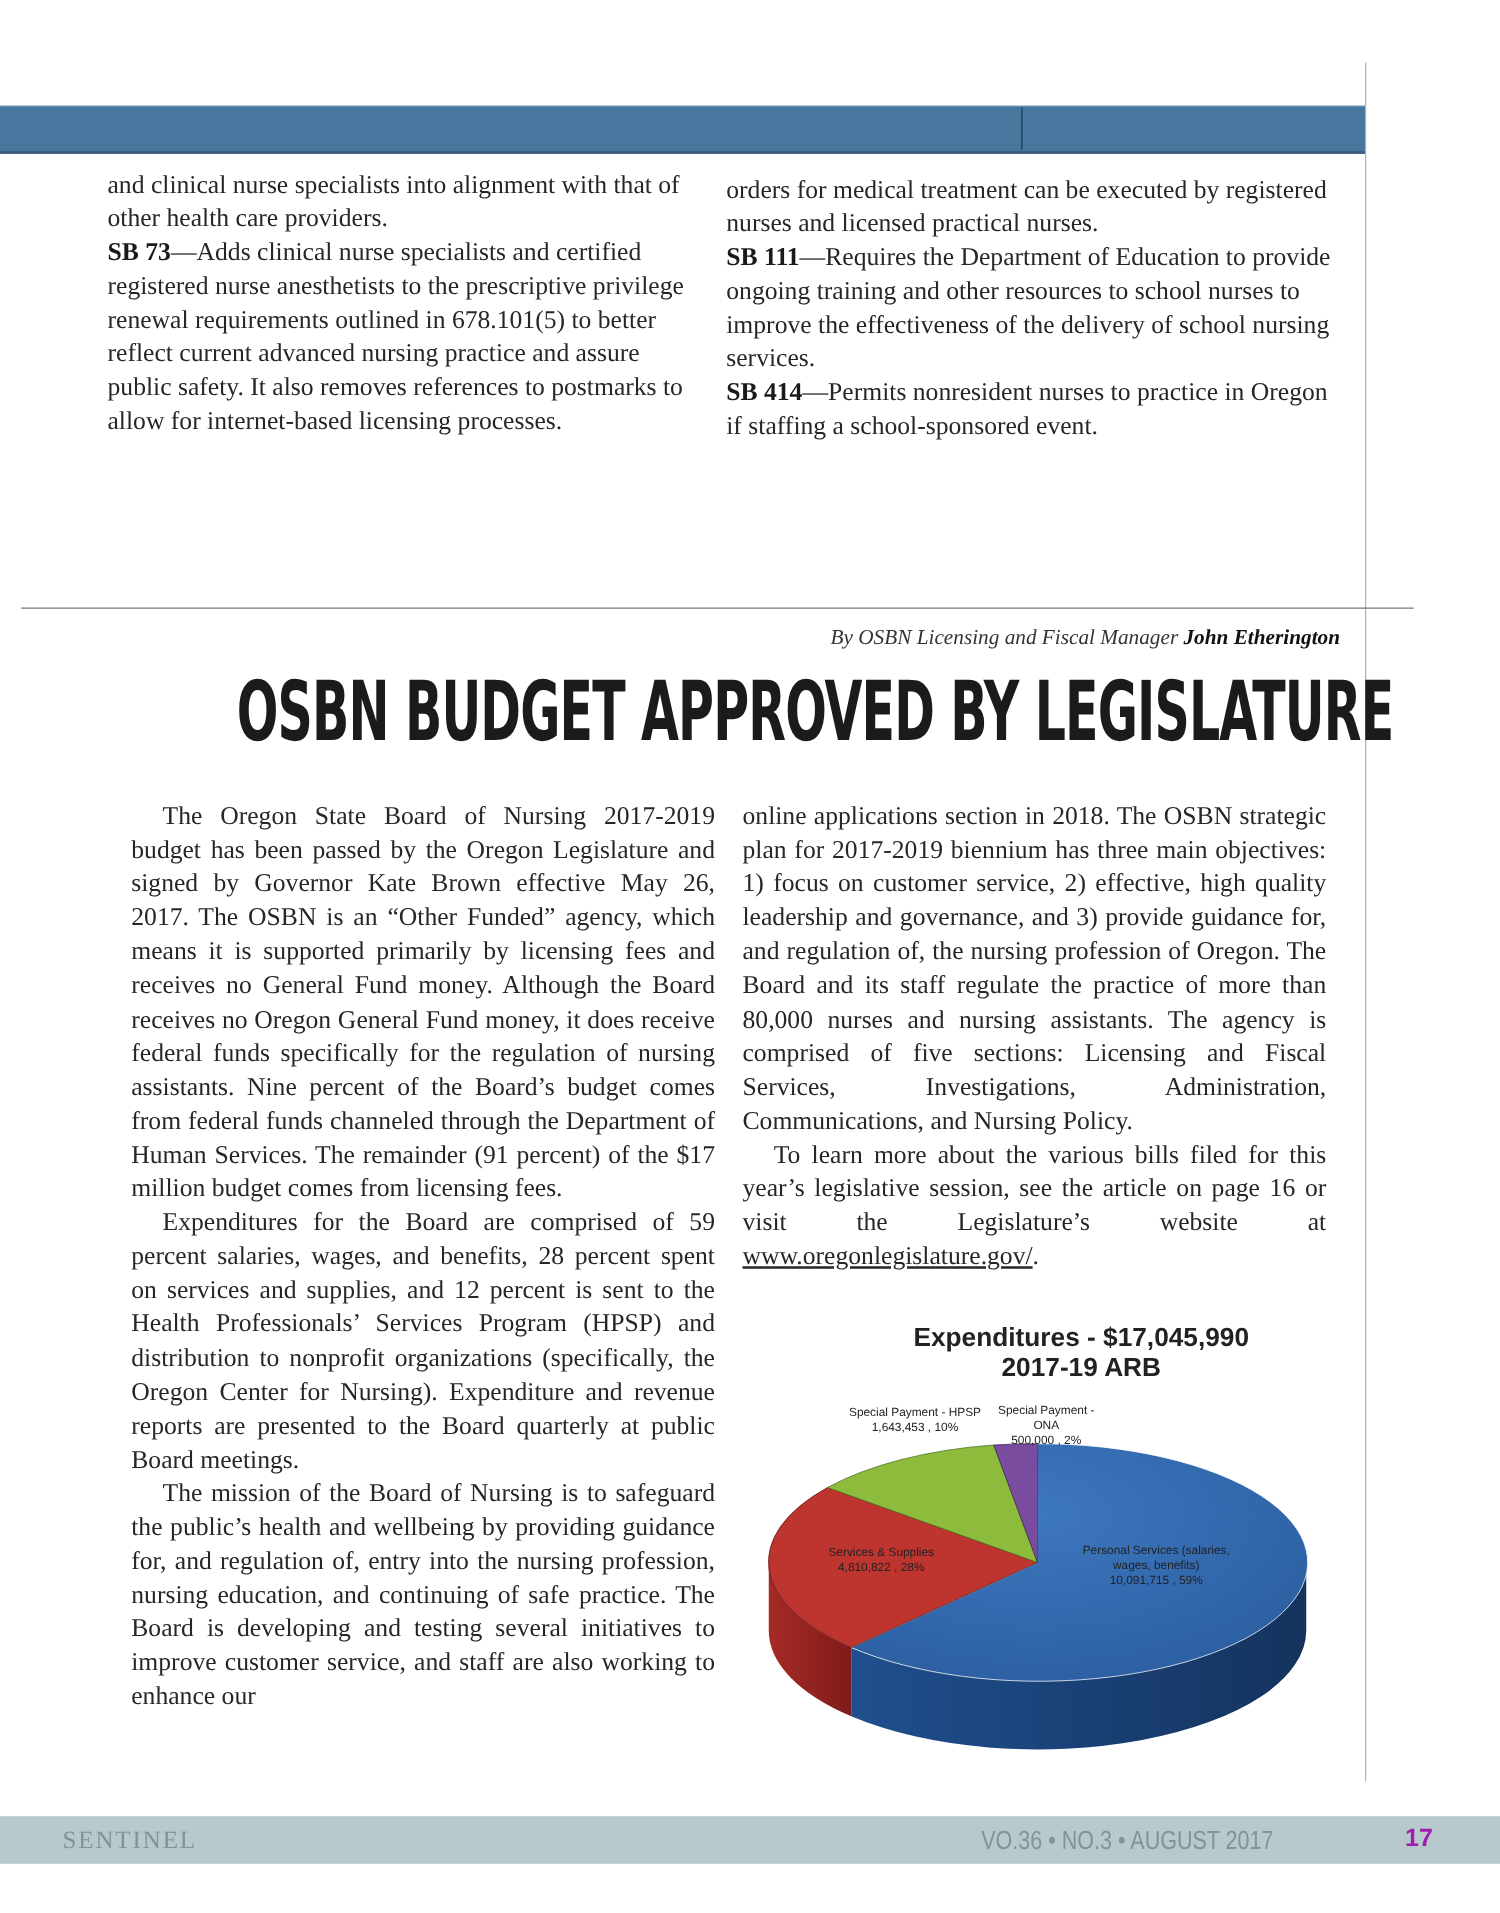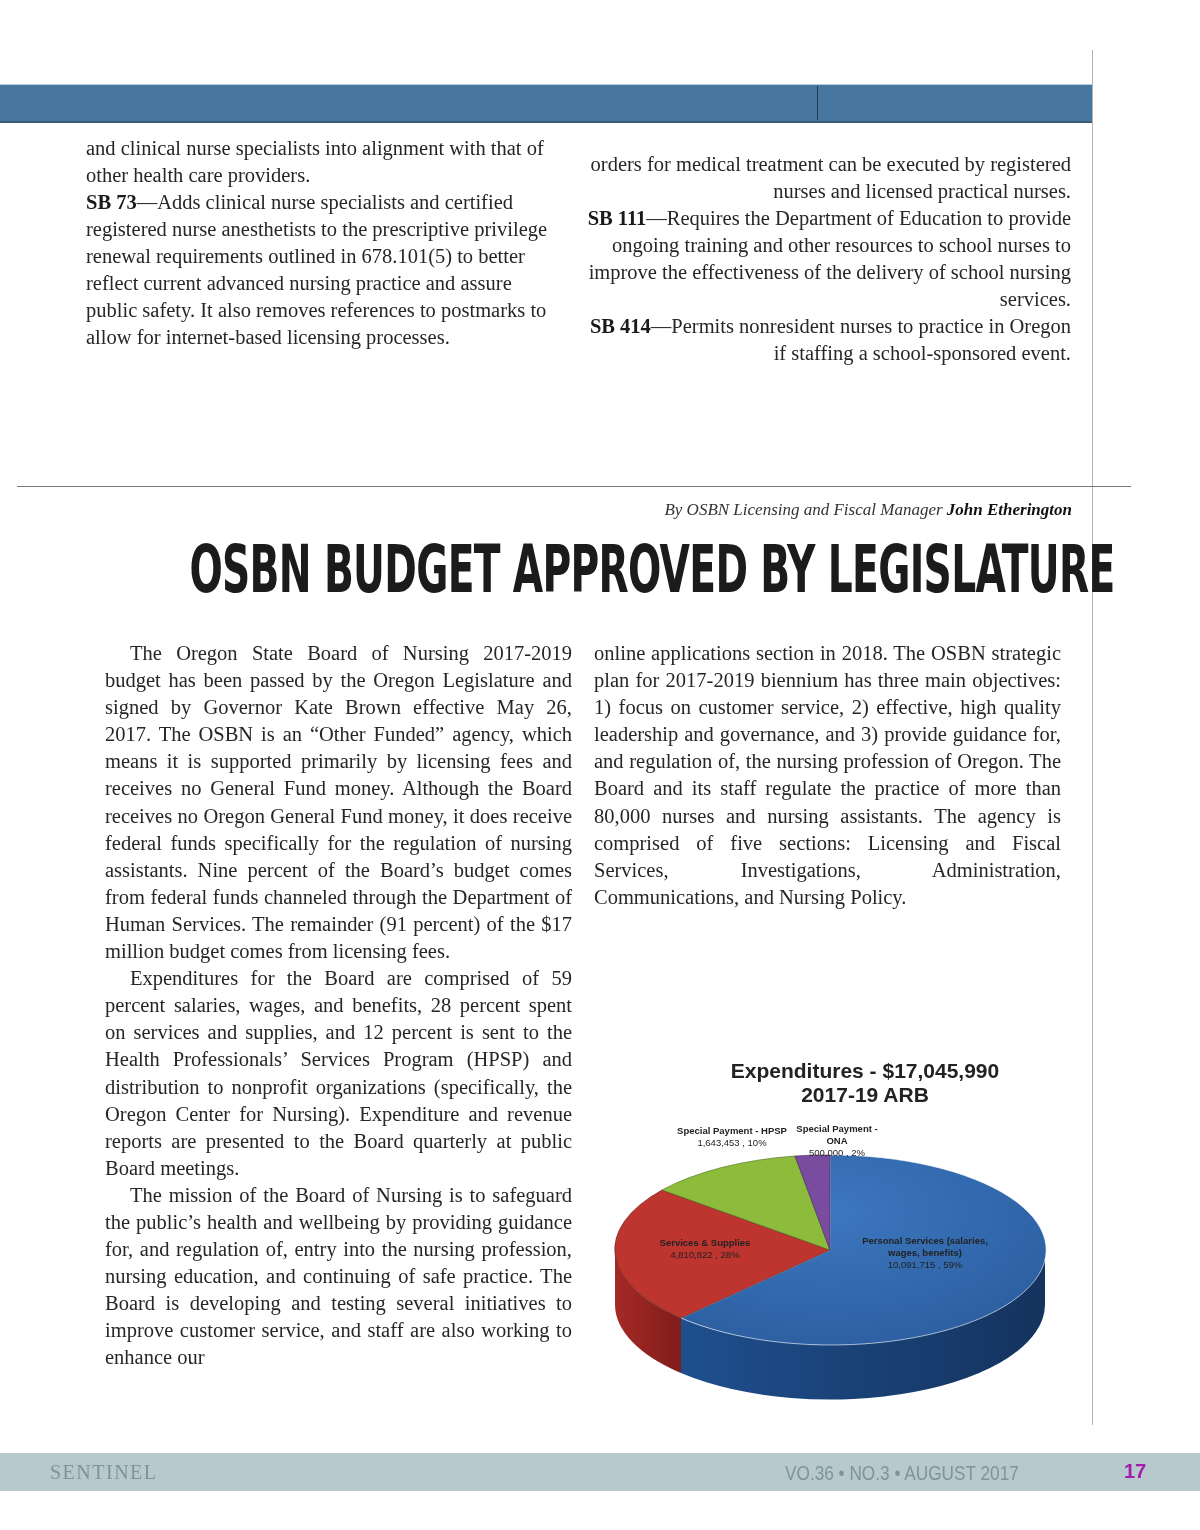--- a/index.html
+++ b/index.html
@@ -10,40 +10,40 @@
   .top-bar-divider { left: 817px; top: 86px; width: 1px; height: 34px; background: #1f3a52; }
   .vrule { left: 1092px; top: 50px; width: 1px; height: 1375px; background: #b3b3b3; }
   .hrule { left: 17px; top: 486px; width: 1114px; height: 1px; background: #777; }
 
   .col { font-size: 20.5px; line-height: 27px; color: #262626; }
   .col p { margin: 0; }
   .col b { font-weight: bold; color: #1a1a1a; }
   .col a { color: #262626; text-decoration: underline; }
 
   .bills-left { left: 86px; top: 135px; width: 480px; }
-  .bills-right { left: 581px; top: 151px; width: 490px; text-align: right; }
+  .bills-right { left: 581px; top: 139px; width: 490px; }
 
   .byline { right: 128px; top: 500px; font-size: 17px; font-style: italic; color: #333; white-space: nowrap; }
   .byline b { font-style: italic; font-weight: bold; color: #111; }
 
   .headline { left: 0; width: 1113px; top: 535px; text-align: center; font-family: "DejaVu Sans Condensed", "Liberation Sans Narrow", "Liberation Sans", sans-serif; font-size: 66px; font-weight: bold; color: #1b1b1b; letter-spacing: -1px; transform: scaleX(0.66); transform-origin: 557px 0; white-space: nowrap; line-height: 70px; }
 
   .body-col { font-size: 20.5px; line-height: 27.1px; text-align: justify; color: #262626; }
   .body-col p { margin: 0; text-indent: 25px; }
   .body-col p.noindent { text-indent: 0; }
   .body-left { left: 105px; top: 640px; width: 467px; }
   .body-right { left: 594px; top: 640px; width: 467px; }
   .body-col a { color: #262626; text-decoration: underline; }
 
   .chart { left: 605px; top: 1055px; width: 450px; height: 355px; }
   .chart-title { position: absolute; left: 0; width: 100%; text-align: center; font-family: "Liberation Sans", sans-serif; font-weight: bold; font-size: 21px; color: #222; line-height: 22px; }
   .chart-title.t1 { top: 5px; padding-left: 70px; box-sizing: border-box; }
   .chart-title.t2 { top: 29px; padding-left: 70px; box-sizing: border-box; }
   .chart-label { position: absolute; font-family: "Liberation Sans", sans-serif; font-size: 9.5px; line-height: 12px; color: #222; text-align: center; }
-  .chart-label b { font-weight: bold; }
+  .chart-label b { font-weight: normal; }
   .chart svg { position: absolute; left: 0; top: 0; }
 
   .footer { left: 0; top: 1453px; width: 1200px; height: 38px; background: #b7c9cd; }
   .footer-brand { left: 50px; top: 1461px; font-size: 20px; letter-spacing: 1.5px; color: #7f9499; font-family: "Liberation Serif", serif; }
   .footer-issue { left: 785px; top: 1461px; font-size: 21px; color: #7f9499; font-family: "Liberation Sans", sans-serif; transform: scaleX(0.82); transform-origin: 0 0; white-space: nowrap; }
   .footer-page { left: 1124px; top: 1460px; font-size: 20px; font-weight: bold; color: #a21caf; font-family: "Liberation Sans", sans-serif; }
 </style>
 </head>
 <body>
 
@@ -68,20 +68,21 @@
 <div class="abs headline">OSBN BUDGET APPROVED BY LEGISLATURE</div>
 
 <div class="abs body-col body-left">
   <p>The Oregon State Board of Nursing 2017-2019 budget has been passed by the Oregon Legislature and signed by Governor Kate Brown effective May 26, 2017. The OSBN is an “Other Funded” agency, which means it is supported primarily by licensing fees and receives no General Fund money. Although the Board receives no Oregon General Fund money, it does receive federal funds specifically for the regulation of nursing assistants. Nine percent of the Board’s budget comes from federal funds channeled through the Department of Human Services. The remainder (91 percent) of the $17 million budget comes from licensing fees.</p>
   <p>Expenditures for the Board are comprised of 59 percent salaries, wages, and benefits, 28 percent spent on services and supplies, and 12 percent is sent to the Health Professionals’ Services Program (HPSP) and distribution to nonprofit organizations (specifically, the Oregon Center for Nursing). Expenditure and revenue reports are presented to the Board quarterly at public Board meetings.</p>
   <p>The mission of the Board of Nursing is to safeguard the public’s health and wellbeing by providing guidance for, and regulation of, entry into the nursing profession, nursing education, and continuing of safe practice. The Board is developing and testing several initiatives to improve customer service, and staff are also working to enhance our</p>
 </div>
 
 <div class="abs body-col body-right">
   <p class="noindent">online applications section in 2018. The OSBN strategic plan for 2017-2019 biennium has three main objectives: 1) focus on customer service, 2) effective, high quality leadership and governance, and 3) provide guidance for, and regulation of, the nursing profession of Oregon. The Board and its staff regulate the practice of more than 80,000 nurses and nursing assistants. The agency is comprised of five sections: Licensing and Fiscal Services, Investigations, Administration, Communications, and Nursing Policy.</p>
+  <p><span>To learn more about the various bills filed for this year’s legislative session, see the article on page 16 or visit the Legislature’s website at </span><a>www.oregonlegislature.gov/</a><span>.</span></p>
 </div>
 
 <div class="abs chart">
   <div class="chart-title t1">Expenditures - $17,045,990</div>
   <div class="chart-title t2">2017-19 ARB</div>
   <svg width="450" height="355" viewBox="0 0 450 355">
     <defs>
       <linearGradient id="blueSide" x1="0" y1="0" x2="1" y2="0">
         <stop offset="0" stop-color="#1f4f8e"></stop>
         <stop offset="1" stop-color="#14335e"></stop>

